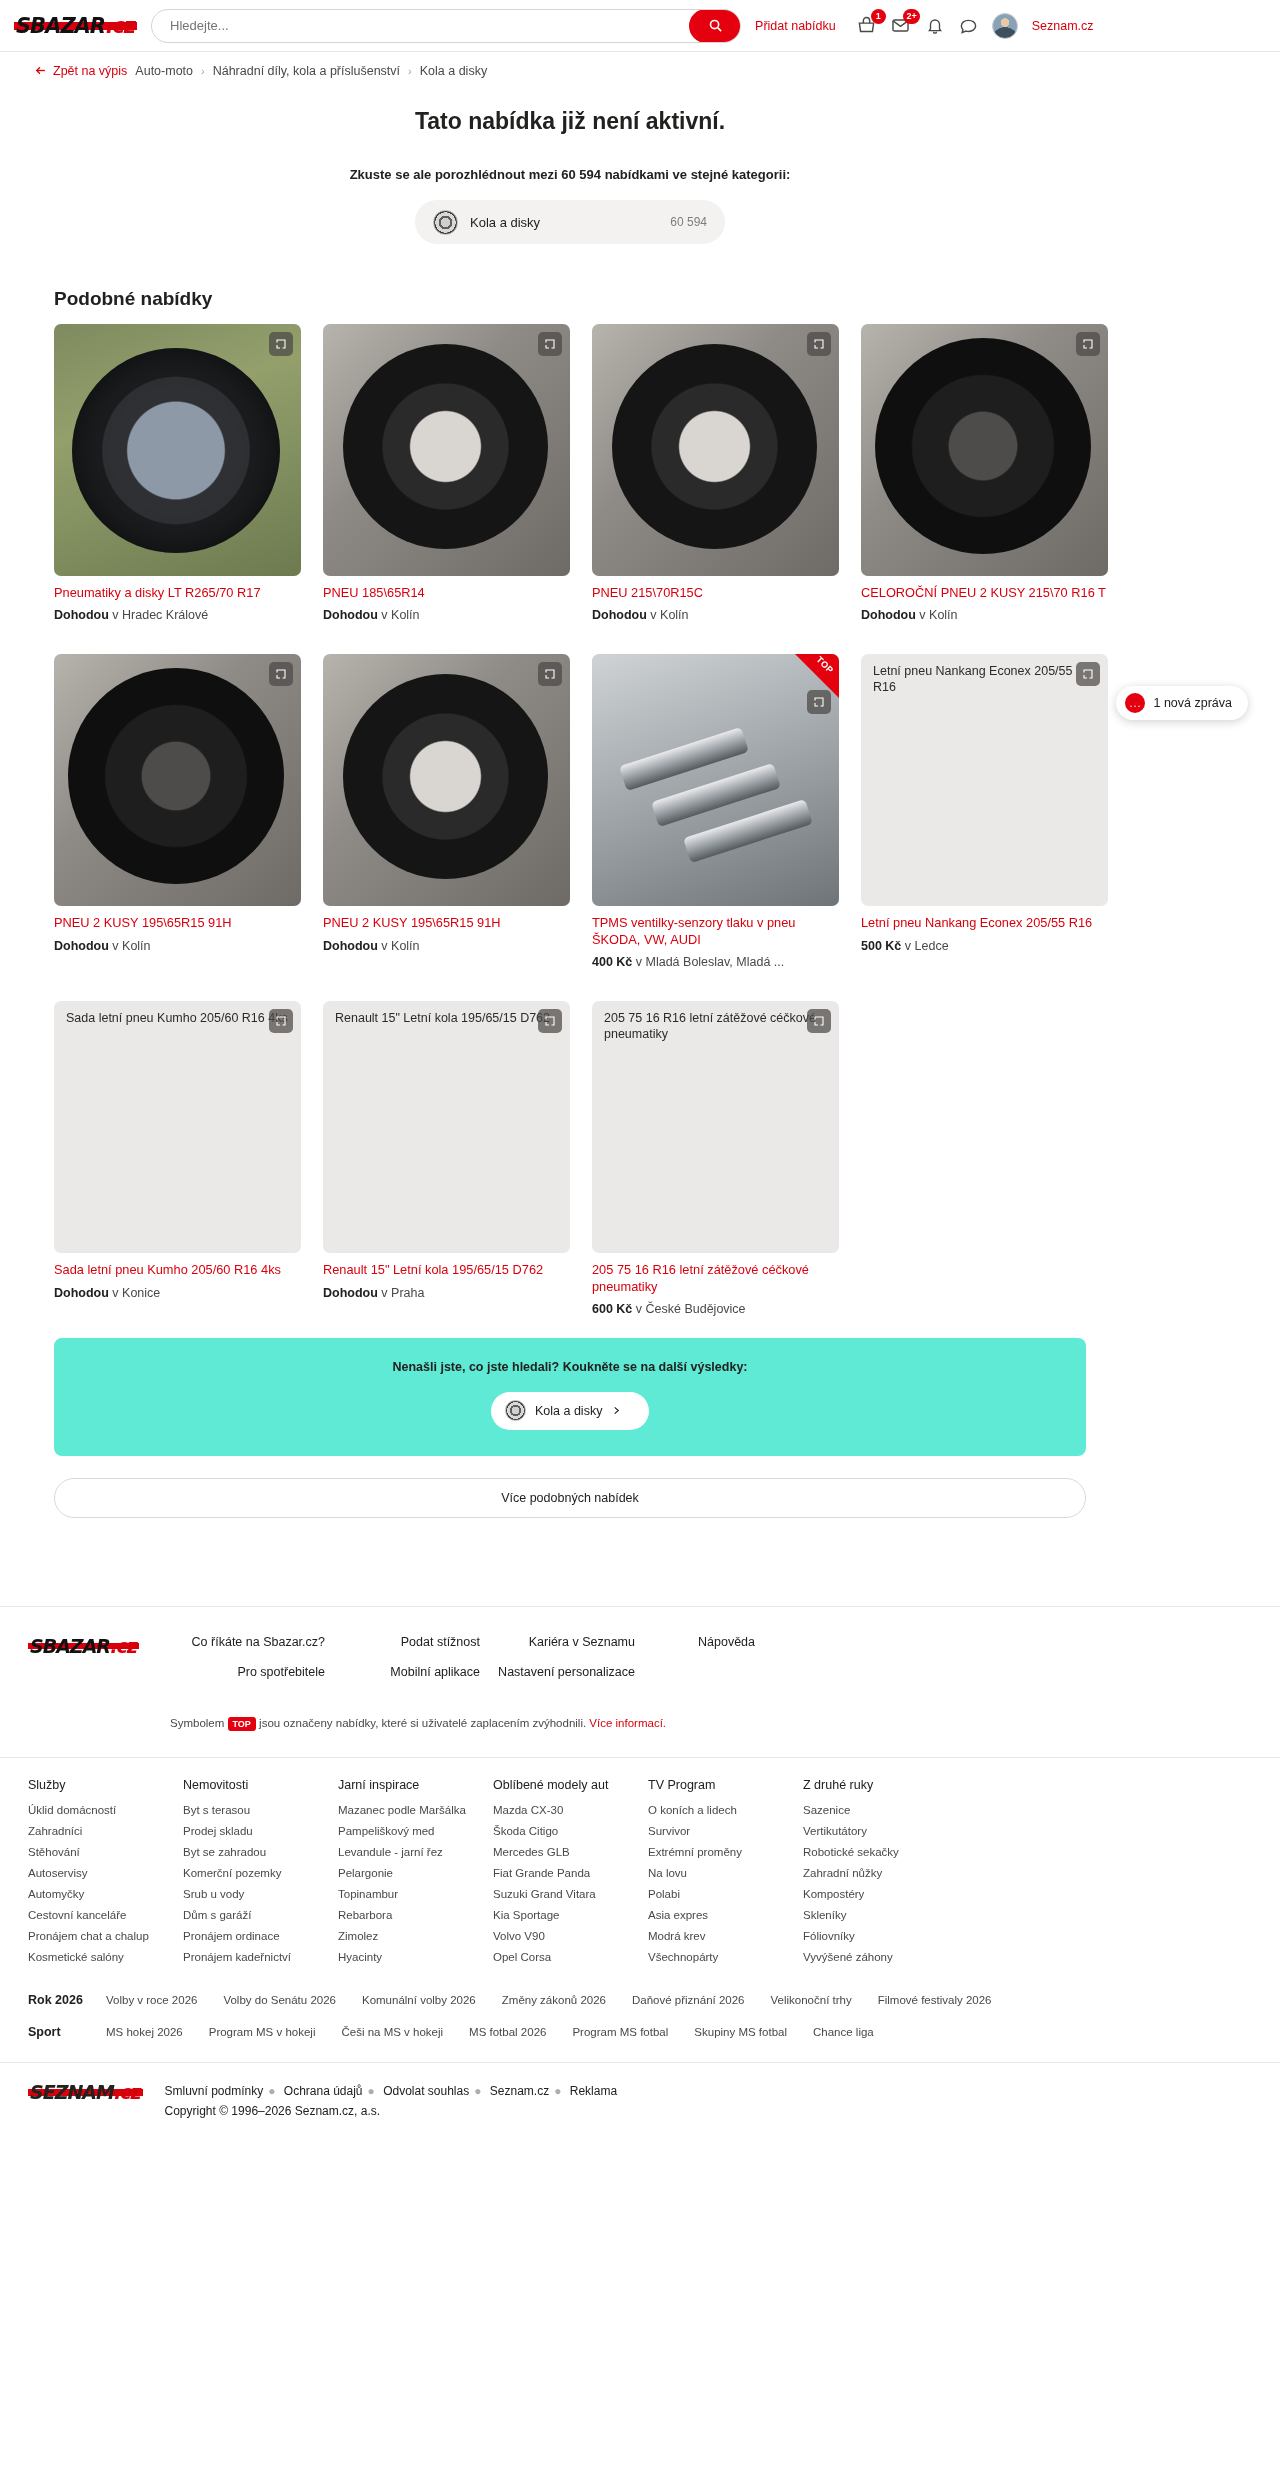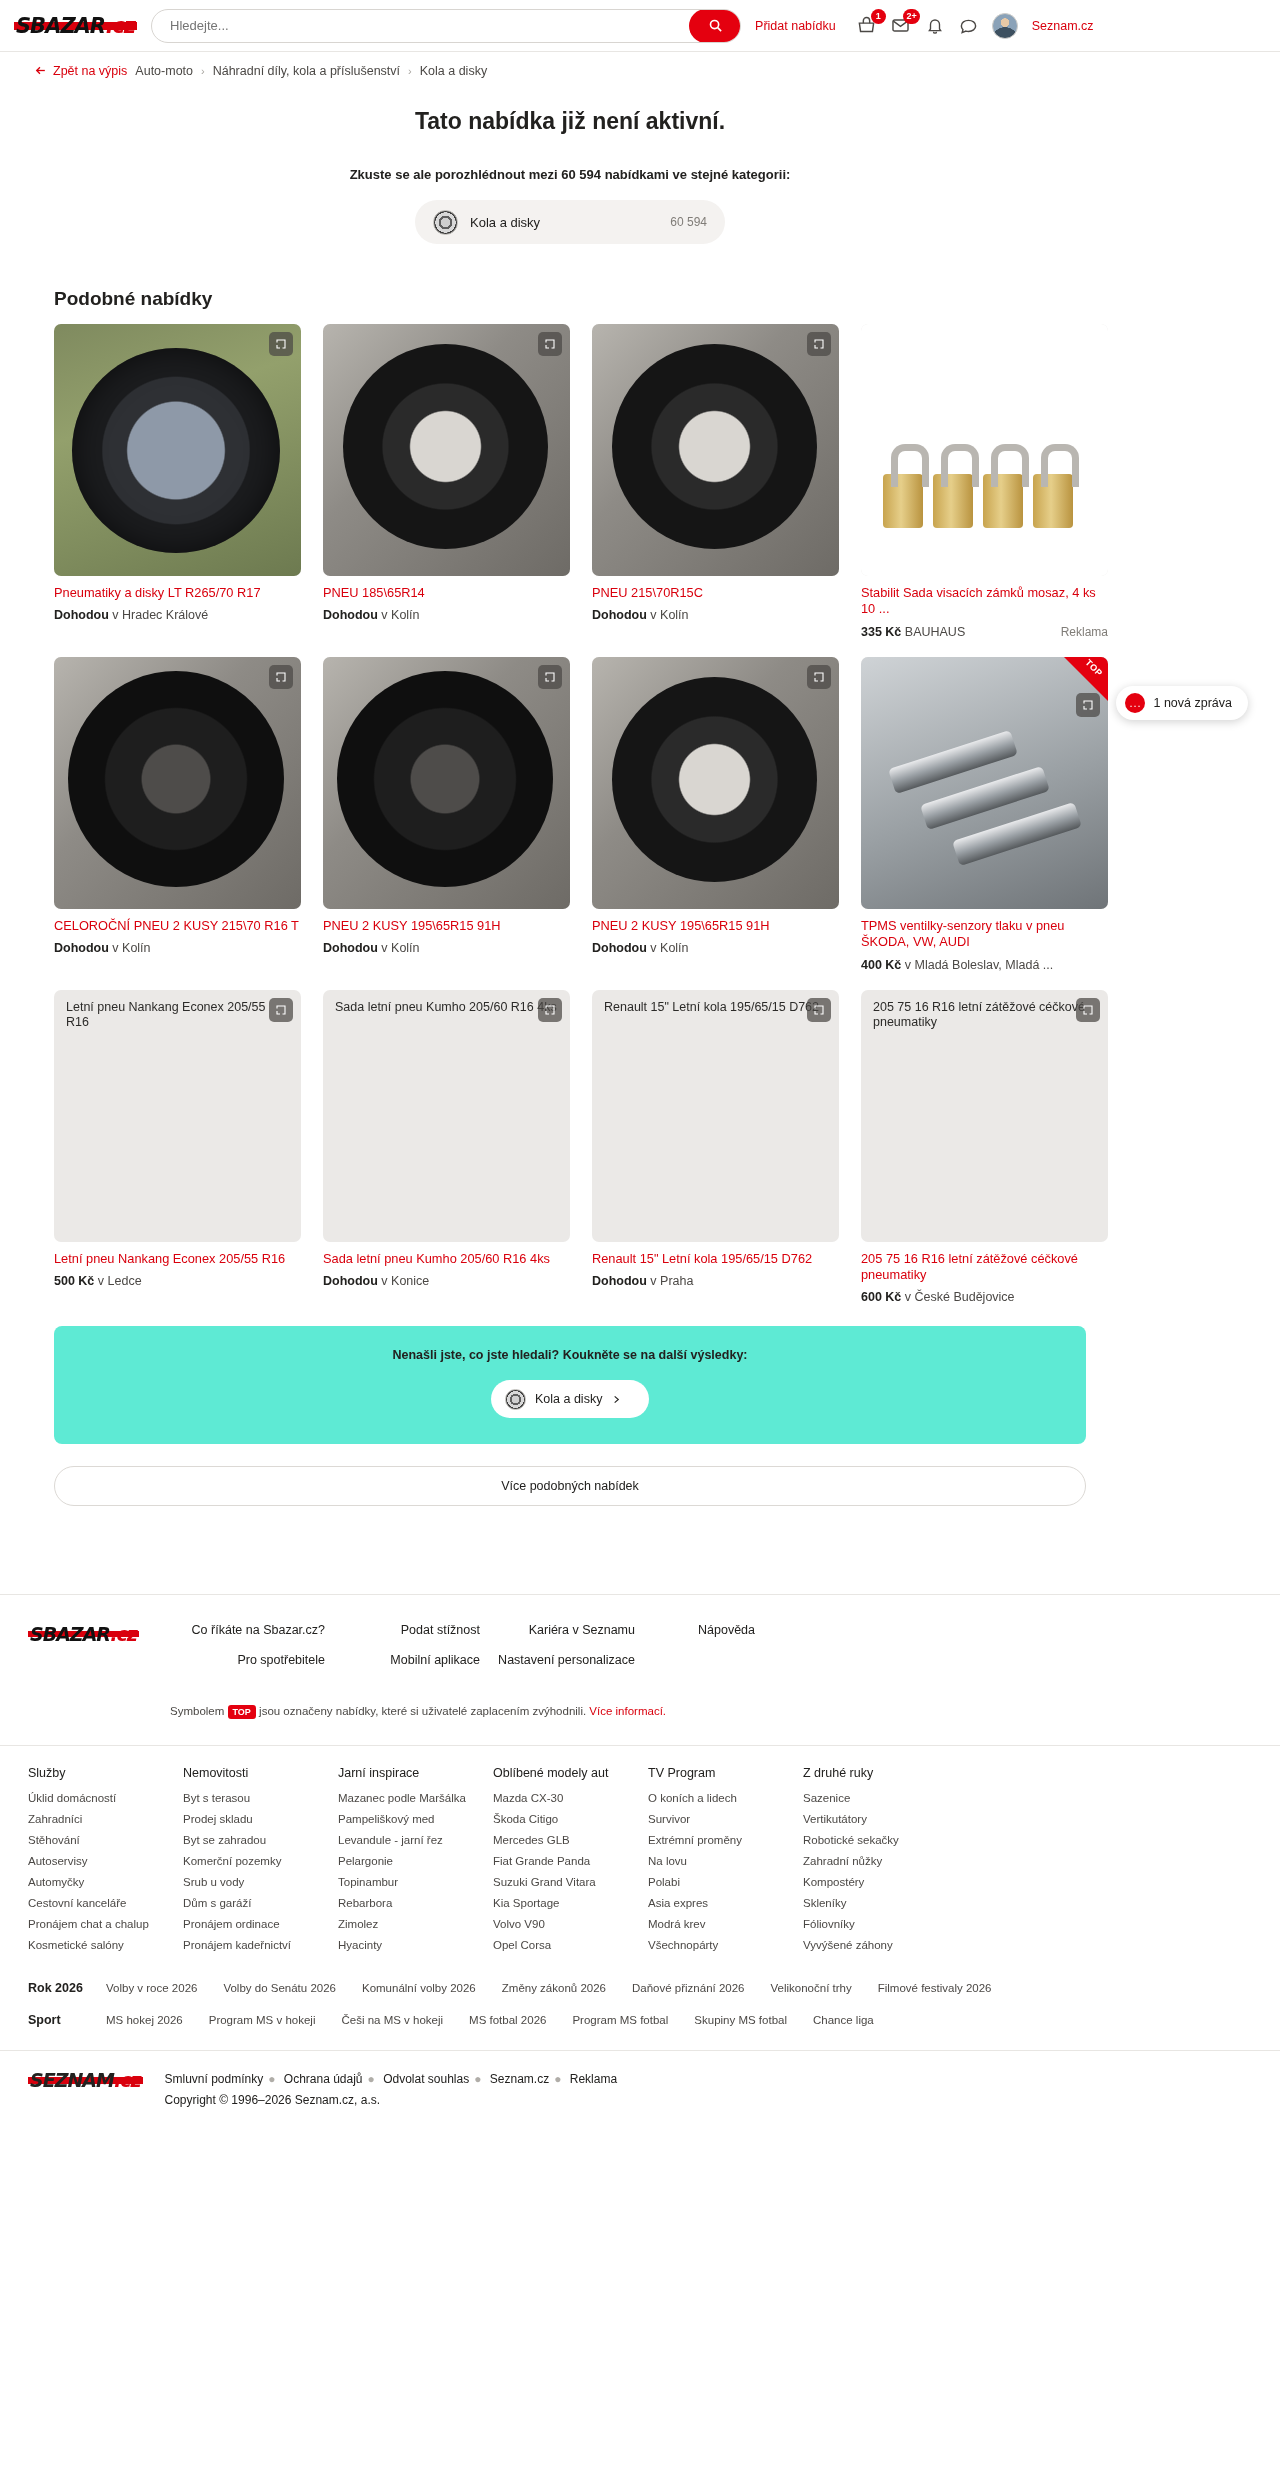--- a/index.html
+++ b/index.html
@@ -145,21 +145,21 @@
   h2.section {
     font-size:19px;
     font-weight:bold;
     margin:44px 0 14px 34px;
   }
 
   
   .grid {
     display:grid;
     grid-template-columns:repeat(4, 247px);
-    gap:18px 22px;
+    gap:32px 22px;
     margin-left:34px;
   }
   .card { width:247px; position:relative; }
   .thumb {
     width:247px; height:252px;
     border-radius:7px;
     overflow:hidden;
     position:relative;
     background:#ebe9e7;
   }
@@ -483,36 +483,20 @@
               </svg>
           </div>
         </div>
         <div class="c-title">PNEU 215\70R15C</div>
         <div class="c-meta">
           <b>Dohodou</b>
           <span>v Kolín</span>
         </div>
       </div>
 
-      <div class="card">
-        <div class="thumb">
-          <div class="ph ph-locks">
-            <div class="lk" style="left:22px"></div>
-            <div class="lk" style="left:72px"></div>
-            <div class="lk" style="left:122px"></div>
-            <div class="lk" style="left:172px"></div>
-          </div>
-        </div>
-        <div class="c-title">Stabilit Sada visacích zámků mosaz, 4 ks 10 ...</div>
-        <div class="c-meta">
-          <span class="c-adv">Reklama</span>
-          <b>335 Kč</b>
-          <span>BAUHAUS</span>
-        </div>
-      </div>
 
       <div class="card">
         <div class="thumb">
           <div class="ph ph-asph ph-tyre2"></div>
           <div class="fav">
             <svg width="12" height="12" viewBox="0 0 24 24" fill="none" stroke="#fff" stroke-width="2.2">
                 <path d="M4 9V4h16v16h-5"></path>
                 <path d="M4 14v6h6"></path>
               </svg>
           </div>

